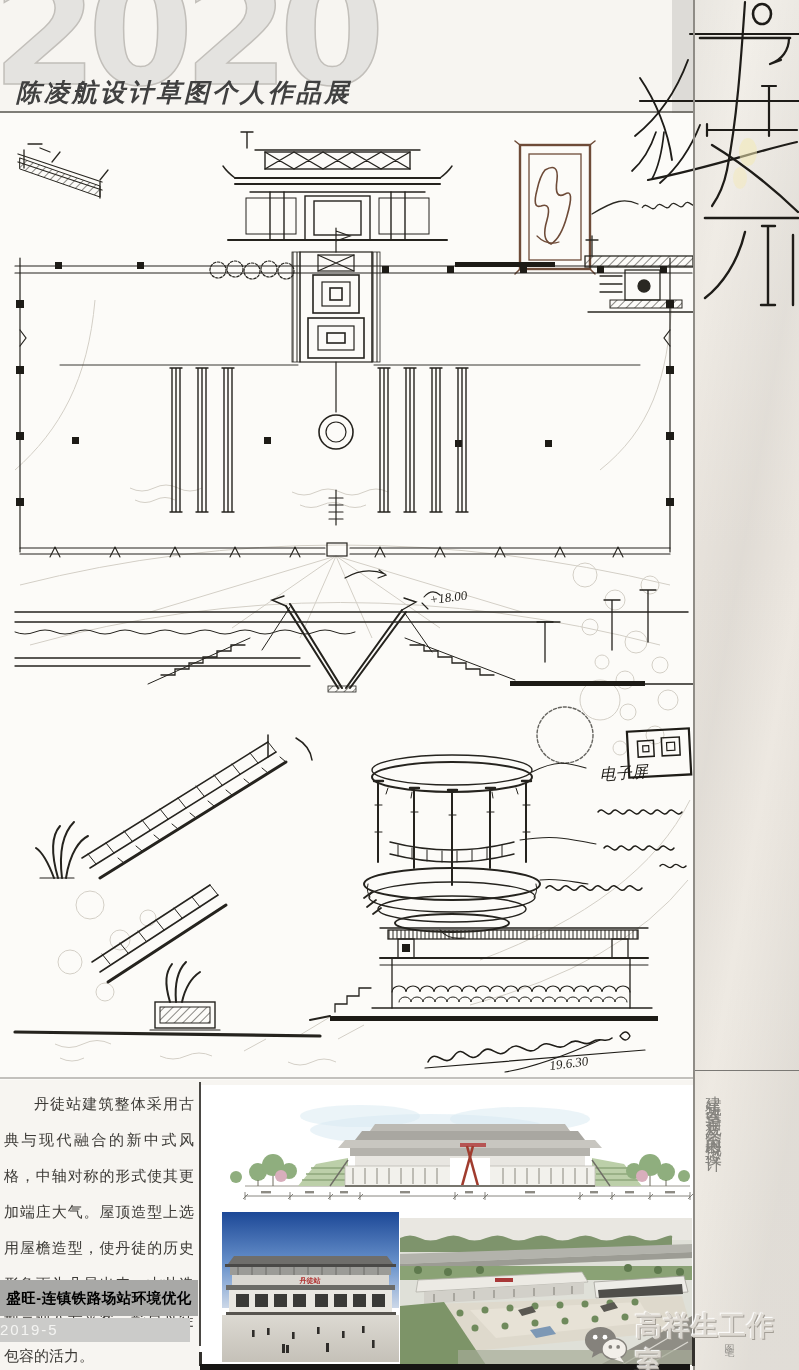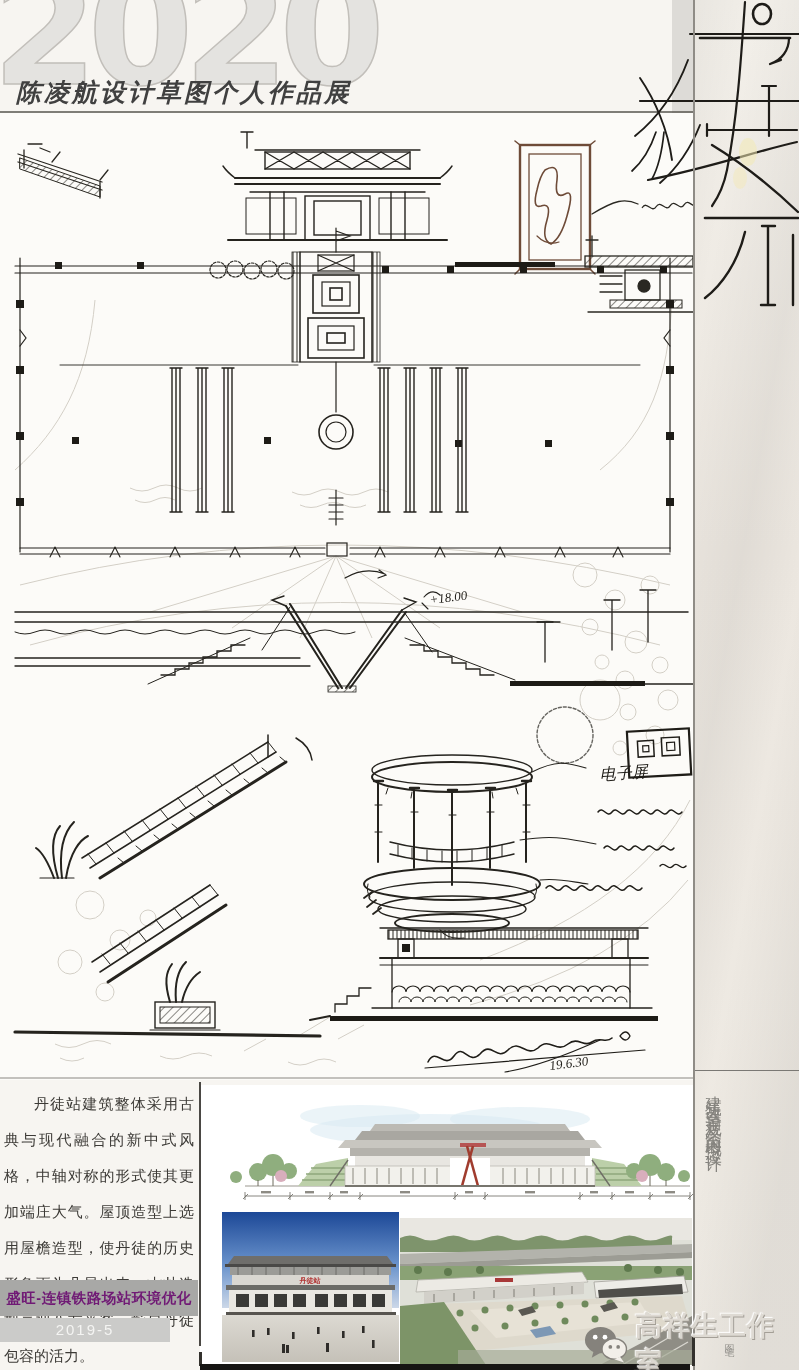--- a/index.html
+++ b/index.html
@@ -28,24 +28,24 @@
   .vcaption{position:absolute;left:702px;top:1082px;height:250px;writing-mode:vertical-rl;
       text-orientation:upright;letter-spacing:5px;font-size:16.5px;color:#85837e;z-index:5;}
   .corner-note{position:absolute;left:722px;top:1336px;writing-mode:vertical-rl;text-orientation:upright;
       font-size:10px;letter-spacing:3px;color:#96948f;z-index:5;}
   
   .desc{position:absolute;left:4px;top:1086px;width:190px;font-size:15px;line-height:36px;
       text-align:justify;text-indent:2em;color:#3c3a36;z-index:4;}
   .ldivider{position:absolute;left:199px;top:1082px;width:2px;height:264px;background:#4a4844;z-index:4;}
   .ldivider-tick{position:absolute;left:199px;top:1352px;width:2.5px;height:14px;background:#33312d;z-index:4;}
   .banner1{position:absolute;left:0;top:1280px;width:198px;height:36px;line-height:36px;background:#a8a8a6;
-      color:#701a75;font-size:14.5px;font-weight:700;text-align:center;letter-spacing:.5px;z-index:4;
+      color:#000000;font-size:14.5px;font-weight:700;text-align:center;letter-spacing:.5px;z-index:4;
       font-family:"Liberation Sans", sans-serif;}
-  .banner2{position:absolute;left:0;top:1318px;width:170px;height:24px;line-height:24px;background:#cbcbc9;
-      color:#f4f4f2;font-size:15px;text-align:center;letter-spacing:2px;z-index:4;
+  .banner2{position:absolute;left:0;top:1318px;width:190px;height:24px;line-height:24px;background:#cbcbc9;
+      color:#f4f4f2;font-size:15px;text-align:left;letter-spacing:2px;z-index:4;
       font-family:"Liberation Sans", sans-serif;}
   
   .bottom-center{position:absolute;left:200px;top:1085px;width:495px;height:281px;background:#ffffff;z-index:3;}
   .photoL{position:absolute;left:222px;top:1212px;z-index:4;}
   .photoR{position:absolute;left:400px;top:1218px;z-index:4;}
   .elev{position:absolute;left:200px;top:1085px;z-index:4;}
   .bottom-bar{position:absolute;left:200px;top:1364px;width:490px;height:6px;background:#161513;z-index:5;}
   
   .branding{position:absolute;left:582px;top:1308px;display:flex;align-items:center;gap:6px;z-index:7;}
   .studio-name{font-size:27px;font-weight:700;letter-spacing:1px;color:#dedad3;

